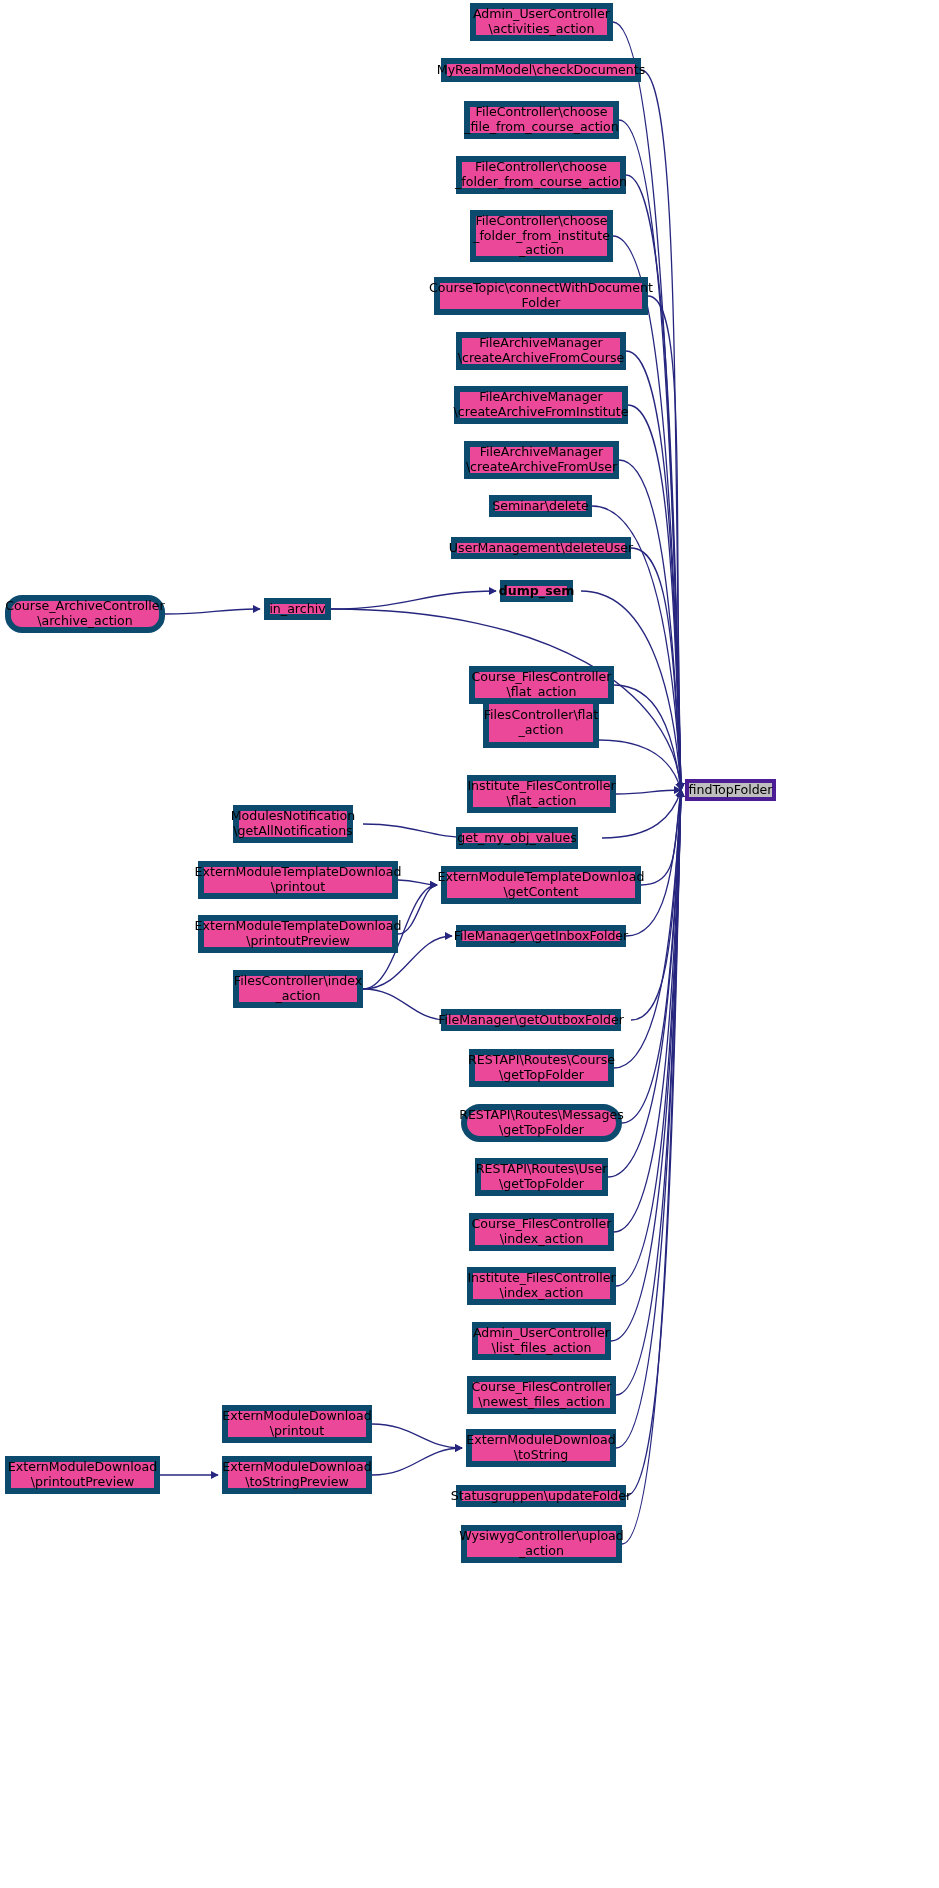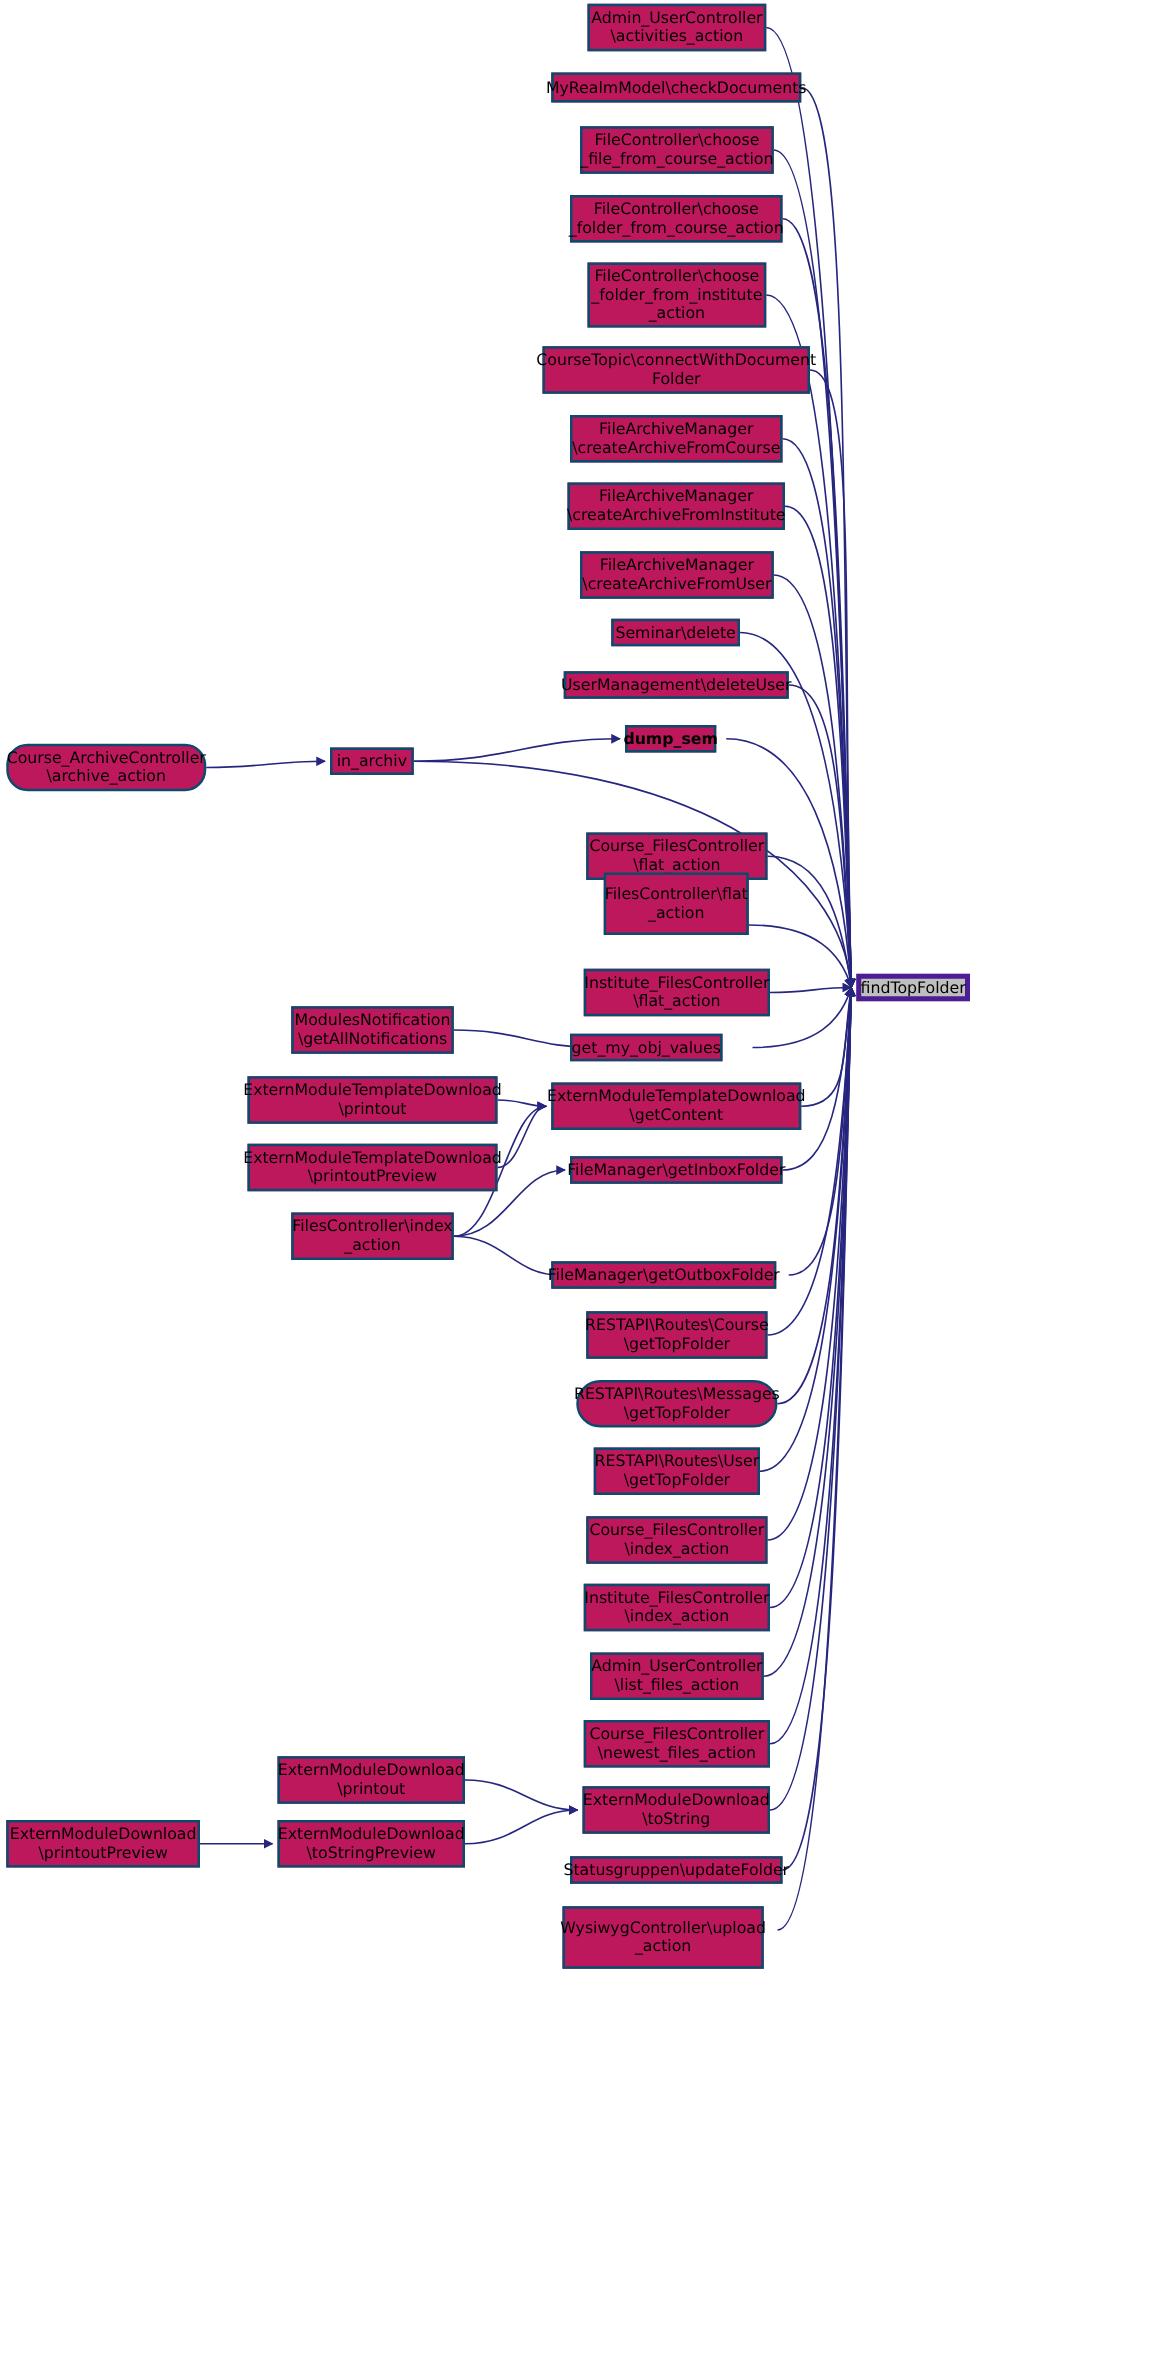--- a/index.html
+++ b/index.html
@@ -14,22 +14,22 @@
   }
   svg.edges{
     position:absolute;
     left:0;top:0;
     width:939px;height:1888px;
     pointer-events:none;
   }
   .node{
     position:absolute;
     box-sizing:border-box;
-    border:2px solid #0c4a6e;
-    background:#be185d;
+    border:6px solid #0c4a6e;
+    background:#ec4899;
     color:#000000;
     display:flex;
     align-items:center;
     justify-content:center;
     text-align:center;
     font-size:12.6px;
     line-height:14.6px;
     letter-spacing:0px;
     white-space:pre-line;
     padding:0 3px;
@@ -116,21 +116,21 @@
       <div class="node" style="left: 5px; top: 595px; width: 160px; height: 38px; border-radius: 17px;">Course_ArchiveController
 \archive_action</div>
       <div class="node" style="left: 264px; top: 598px; width: 67px; height: 22px;">in_archiv</div>
       <div class="node" style="left: 469px; top: 666px; width: 145px; height: 38px;">Course_FilesController
 \flat_action</div>
       <div class="node" style="left: 483px; top: 698px; width: 116px; height: 50px;">FilesController\flat
 _action</div>
       <div class="node" style="left: 467px; top: 775px; width: 149px; height: 38px;">Institute_FilesController
 \flat_action</div>
       <div class="node target" style="left: 685px; top: 779px; width: 91px; height: 22px;">findTopFolder</div>
-      <div class="node" style="left: 233px; top: 805px; width: 130px; height: 38px;">ModulesNotification
+      <div class="node" style="left: 233px; top: 805px; width: 120px; height: 38px;">ModulesNotification
 \getAllNotifications</div>
       <div class="node" style="left: 456px; top: 827px; width: 122px; height: 22px;">get_my_obj_values</div>
       <div class="node" style="left: 198px; top: 861px; width: 200px; height: 38px;">ExternModuleTemplateDownload
 \printout</div>
       <div class="node" style="left: 441px; top: 866px; width: 200px; height: 38px;">ExternModuleTemplateDownload
 \getContent</div>
       <div class="node" style="left: 198px; top: 915px; width: 200px; height: 38px;">ExternModuleTemplateDownload
 \printoutPreview</div>
       <div class="node" style="left: 456px; top: 925px; width: 170px; height: 22px;">FileManager\getInboxFolder</div>
       <div class="node" style="left: 233px; top: 970px; width: 130px; height: 38px;">FilesController\index
@@ -152,16 +152,16 @@
 \newest_files_action</div>
       <div class="node" style="left: 222px; top: 1405px; width: 150px; height: 38px;">ExternModuleDownload
 \printout</div>
       <div class="node" style="left: 466px; top: 1429px; width: 150px; height: 38px;">ExternModuleDownload
 \toString</div>
       <div class="node" style="left: 5px; top: 1456px; width: 155px; height: 38px;">ExternModuleDownload
 \printoutPreview</div>
       <div class="node" style="left: 222px; top: 1456px; width: 150px; height: 38px;">ExternModuleDownload
 \toStringPreview</div>
       <div class="node" style="left: 456px; top: 1485px; width: 170px; height: 22px;">Statusgruppen\updateFolder</div>
-      <div class="node" style="left: 450px; top: 1525px; width: 161px; height: 50px;">WysiwygController\upload
+      <div class="node" style="left: 461px; top: 1525px; width: 161px; height: 38px;">WysiwygController\upload
 _action</div>
     </div>
 </div>
 
 </body></html>

